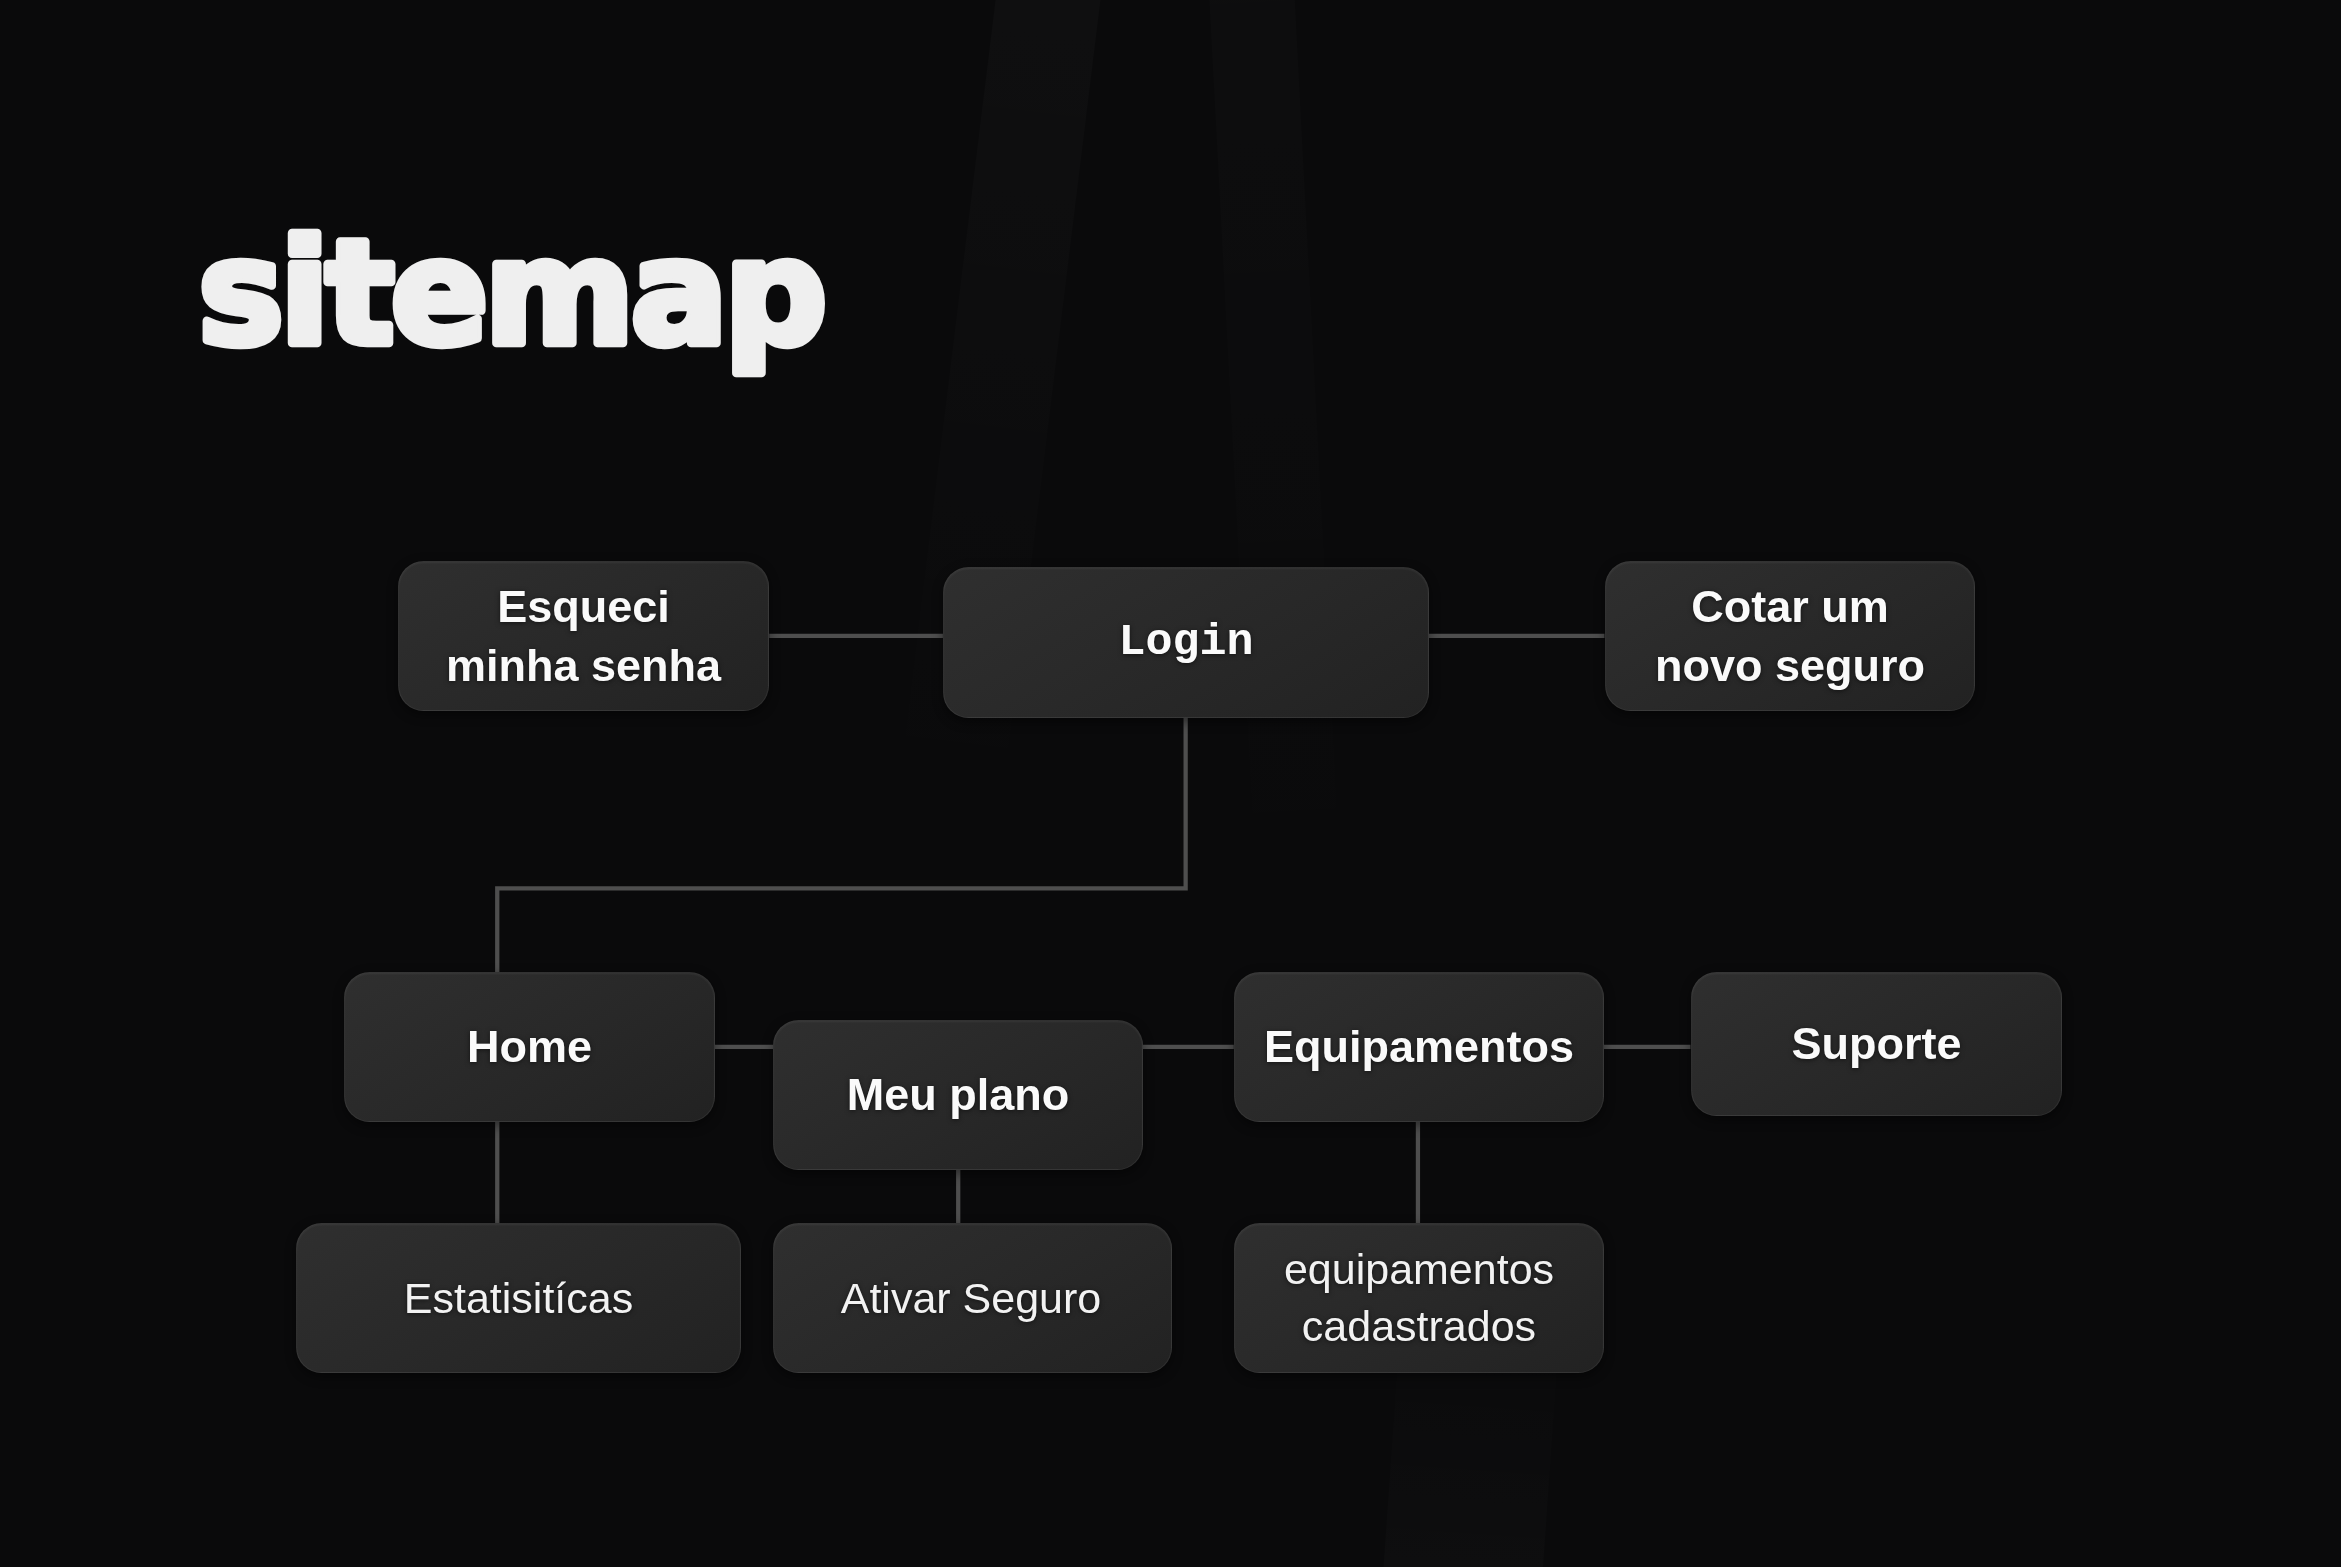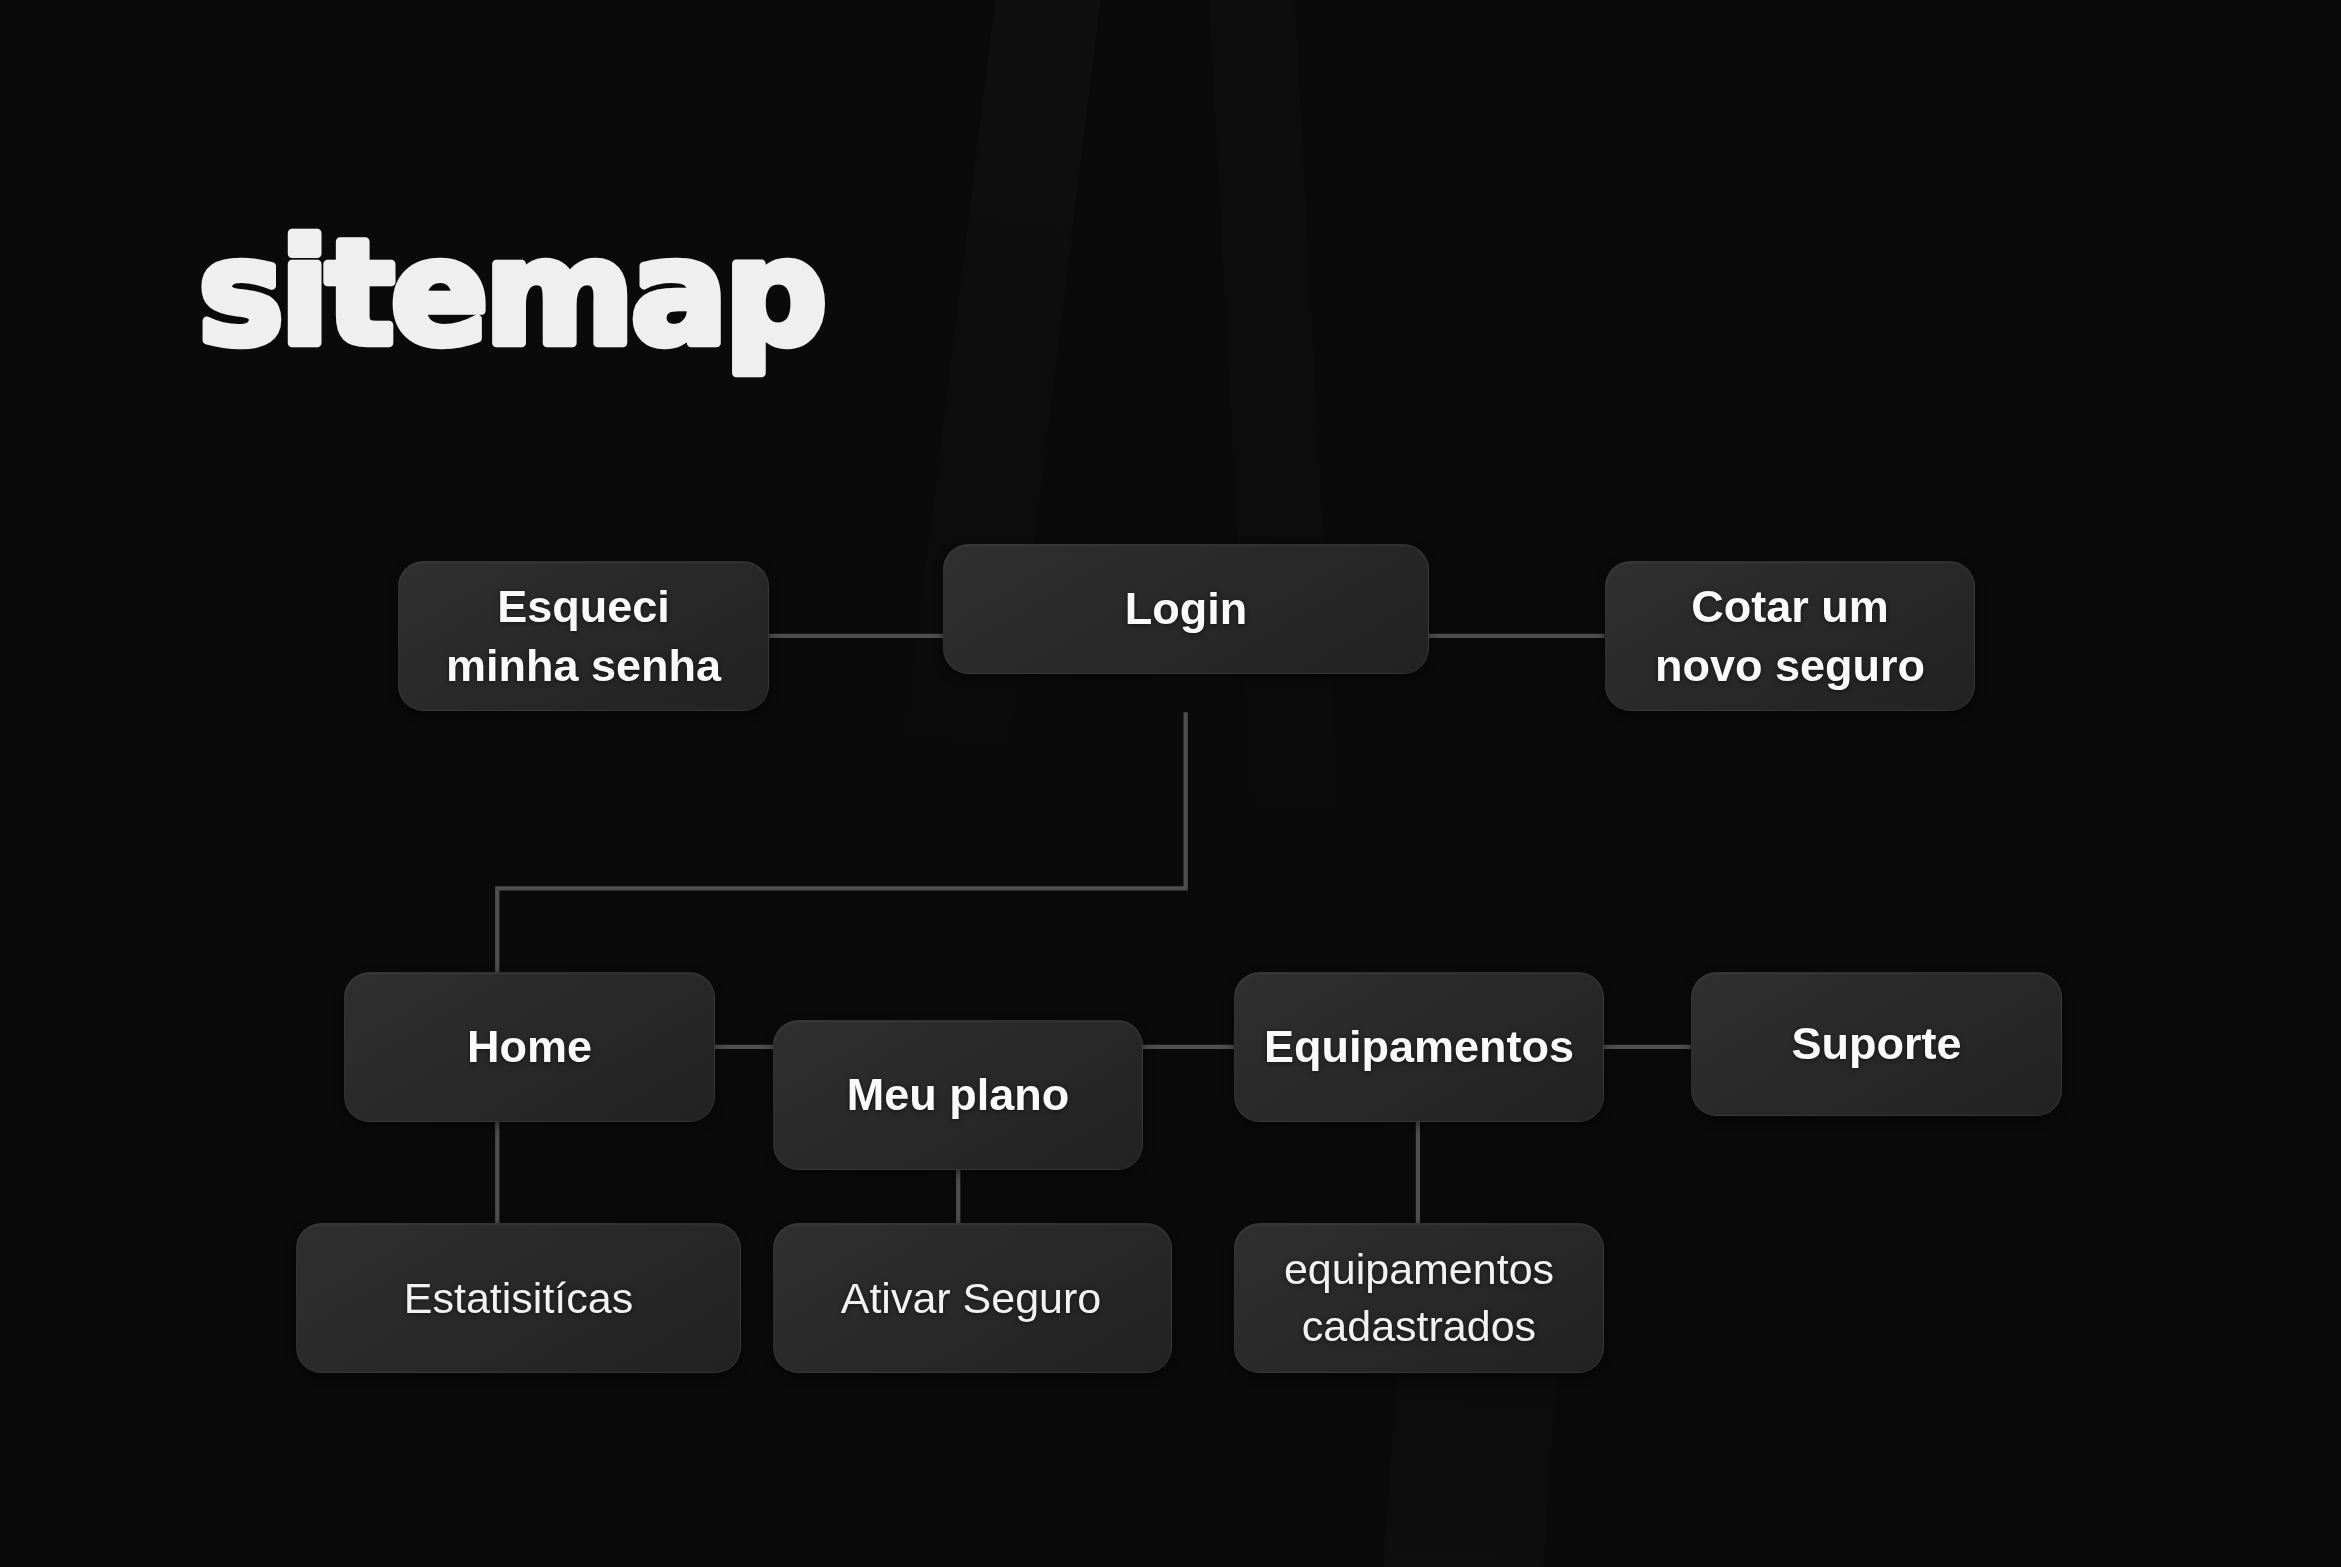--- a/index.html
+++ b/index.html
@@ -89,21 +89,21 @@
     white-space: pre-line;
     text-shadow: 0 1.2px 4.9px rgba(0,0,0,0.55);
   }
   .node.leaf .label {
     font-weight: 400;
     font-size: 43px;
     color: #f2f2f2;
   }
   
   .n-esqueci        { left: 398px;  top: 561px;  width: 371px; height: 150px; }
-  .n-login          { left: 943px; top: 544px;  width: 486px; height: 130px; }
+  .n-login          { left: 943px; top: 567px;  width: 486px; height: 151px; font-family: Liberation Mono, monospace; }
   .n-cotar          { left: 1605px; top: 561px;  width: 370px; height: 150px; }
   .n-home           { left: 312px;  top: 972px; width: 371px; height: 150px; margin-left: 32px; }
   .n-meu-plano      { left: 773px; top: 972px; width: 370px; height: 150px; margin-top: 48px; }
   .n-equipamentos   { left: 1234px; top: 972px; width: 370px; height: 150px; }
   .n-suporte        { left: 1691px; top: 972px; width: 371px; height: 144px; }
   .n-estatisticas   { left: 296px;  top: 1223px; width: 445px; height: 150px; }
   .n-ativar         { left: 773px; top: 1223px; width: 399px; height: 150px; padding-left: 14px; }
   .n-equip-cad      { left: 1234px; top: 1223px; width: 370px; height: 150px; }
 </style>
 </head>

